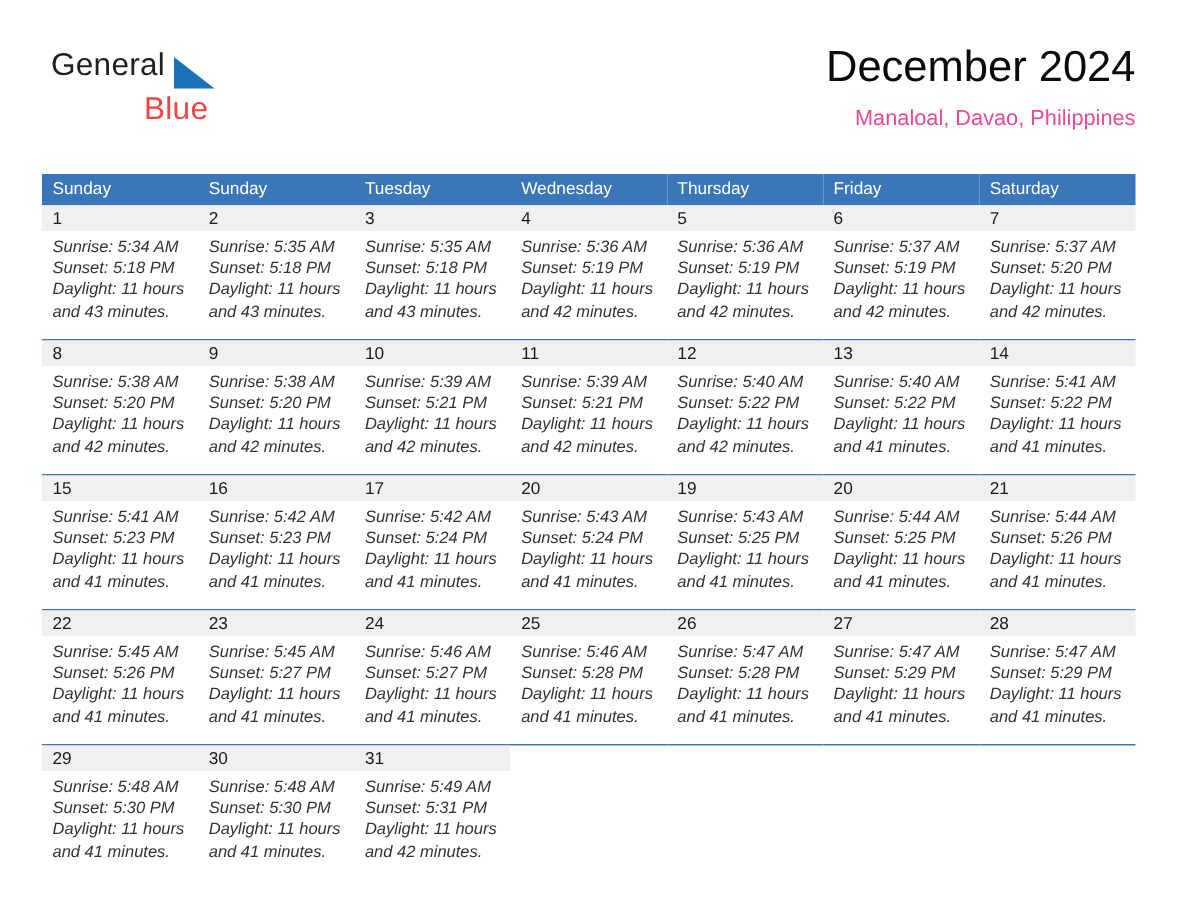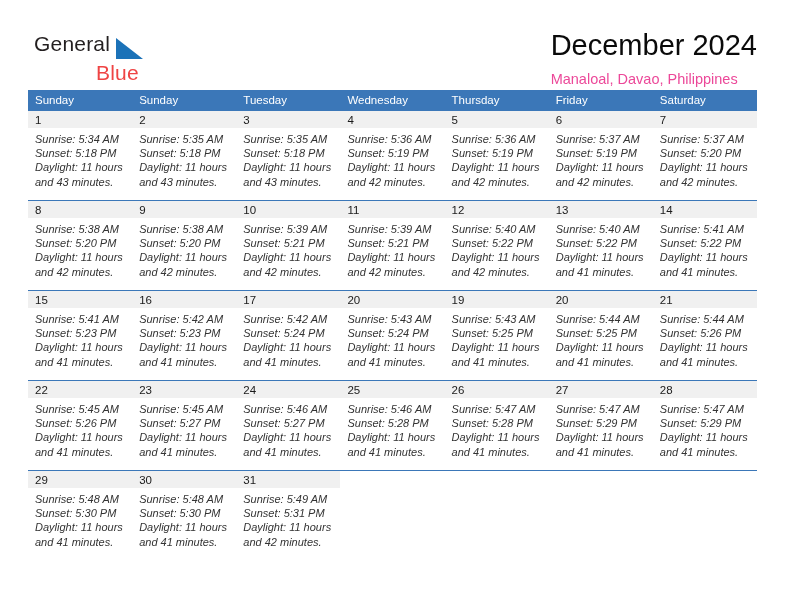--- a/index.html
+++ b/index.html
@@ -64,21 +64,21 @@
     font-size: 21px;
     letter-spacing: 0.2px;
     color: #ef4444;
     font-family: "Liberation Sans", sans-serif;
   }
 
   .title-block {
     position: absolute;
     right: 0;
     top: 0;
-    text-align: left;
+    text-align: right;
   }
   .cal-title {
     font-size: 29px;
     font-weight: normal;
     color: #0a0a0a;
     line-height: 34px;
     white-space: nowrap;
   }
   .cal-subtitle {
     font-size: 14.5px;
@@ -86,21 +86,21 @@
     color: #ec4899;
     line-height: 20px;
     margin-top: 7px;
     white-space: nowrap;
   }
 
   
   .calendar {
     position: absolute;
     left: 28px;
-    top: 90px;
+    top: 116px;
     width: 729px;
     border-collapse: collapse;
     table-layout: fixed;
   }
   .calendar th {
     background: #3b77b8;
     color: #ffffff;
     font-size: 11.5px;
     font-weight: normal;
     text-align: left;

